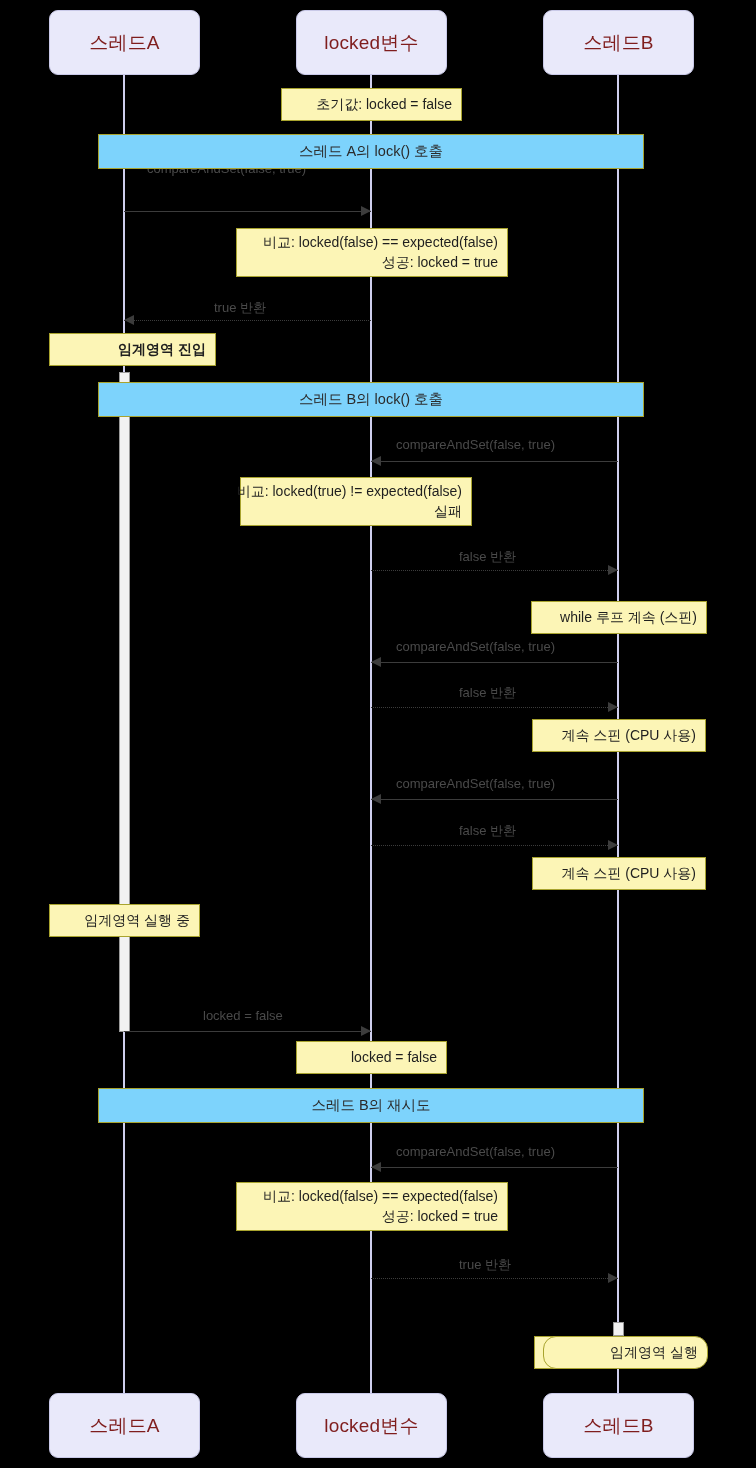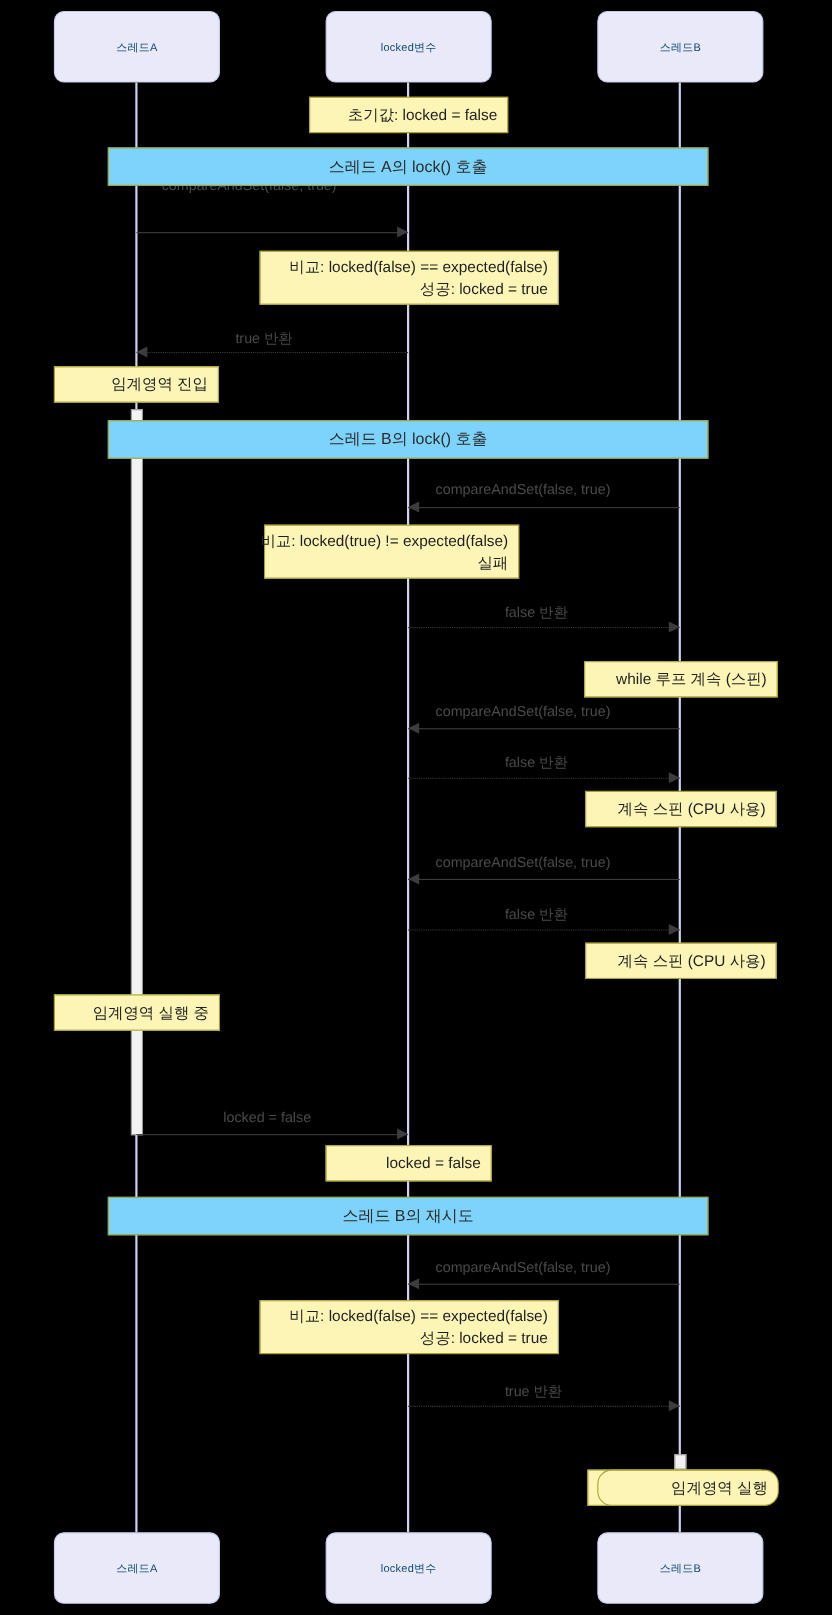--- a/index.html
+++ b/index.html
@@ -17,22 +17,22 @@
   }
   .participant {
     position: absolute;
     box-sizing: border-box;
     background: #E9E9FA;
     border: 1px solid #C9C9E8;
     border-radius: 9px;
     display: flex;
     align-items: center;
     justify-content: center;
-    font-size: 10px;
-    color: #0c4a6e;
+    font-size: 19px;
+    color: #7f1d1d;
     letter-spacing: 0.2px;
   }
   .lifeline {
     position: absolute;
     width: 2px;
     background: #CFCFEE;
   }
   .activation {
     position: absolute;
     box-sizing: border-box;
@@ -159,21 +159,21 @@
     <div class="divider" style="left: 98px; top: 1088px; width: 546px; height: 35px;">
       <span>스레드 B의 재시도</span>
     </div>
     <div class="note" style="left: 281px; top: 88px; width: 181px; height: 33px;">
       <span>초기값: locked = false</span>
     </div>
     <div class="note" style="left: 236px; top: 228px; width: 272px; height: 49px;">
       <span>비교: locked(false) == expected(false)</span>
       <span>성공: locked = true</span>
     </div>
-    <div class="note" style="left: 49px; top: 333px; width: 150px; height: 33px;">
+    <div class="note" style="left: 49px; top: 333px; width: 167px; height: 33px; font-weight: bold;">
       <span>임계영역 진입</span>
     </div>
     <div class="note" style="left: 240px; top: 477px; width: 232px; height: 49px;">
       <span>비교: locked(true) != expected(false)</span>
       <span>실패</span>
     </div>
     <div class="note" style="left: 531px; top: 601px; width: 176px; height: 33px;">
       <span>while 루프 계속 (스핀)</span>
     </div>
     <div class="note" style="left: 532px; top: 719px; width: 174px; height: 33px;">

